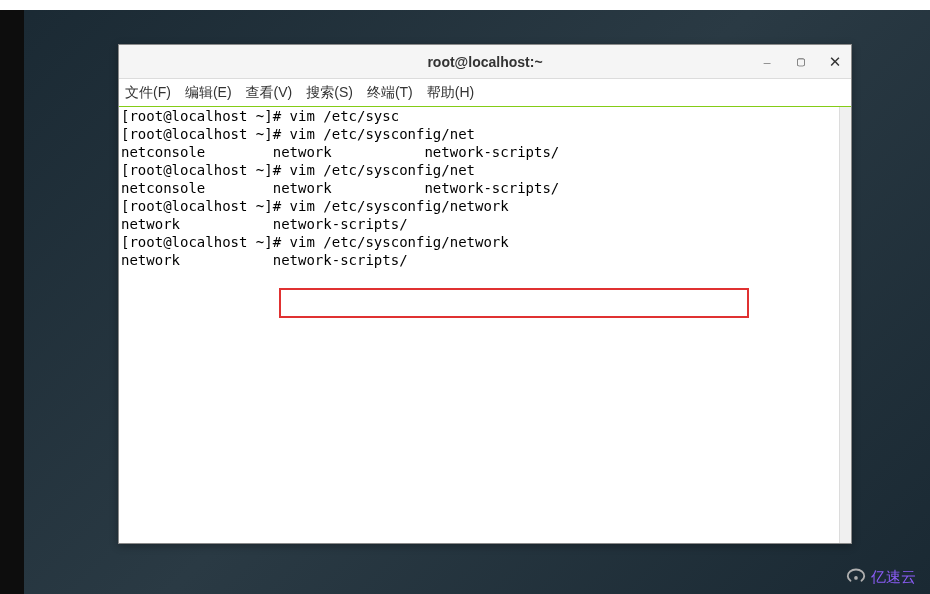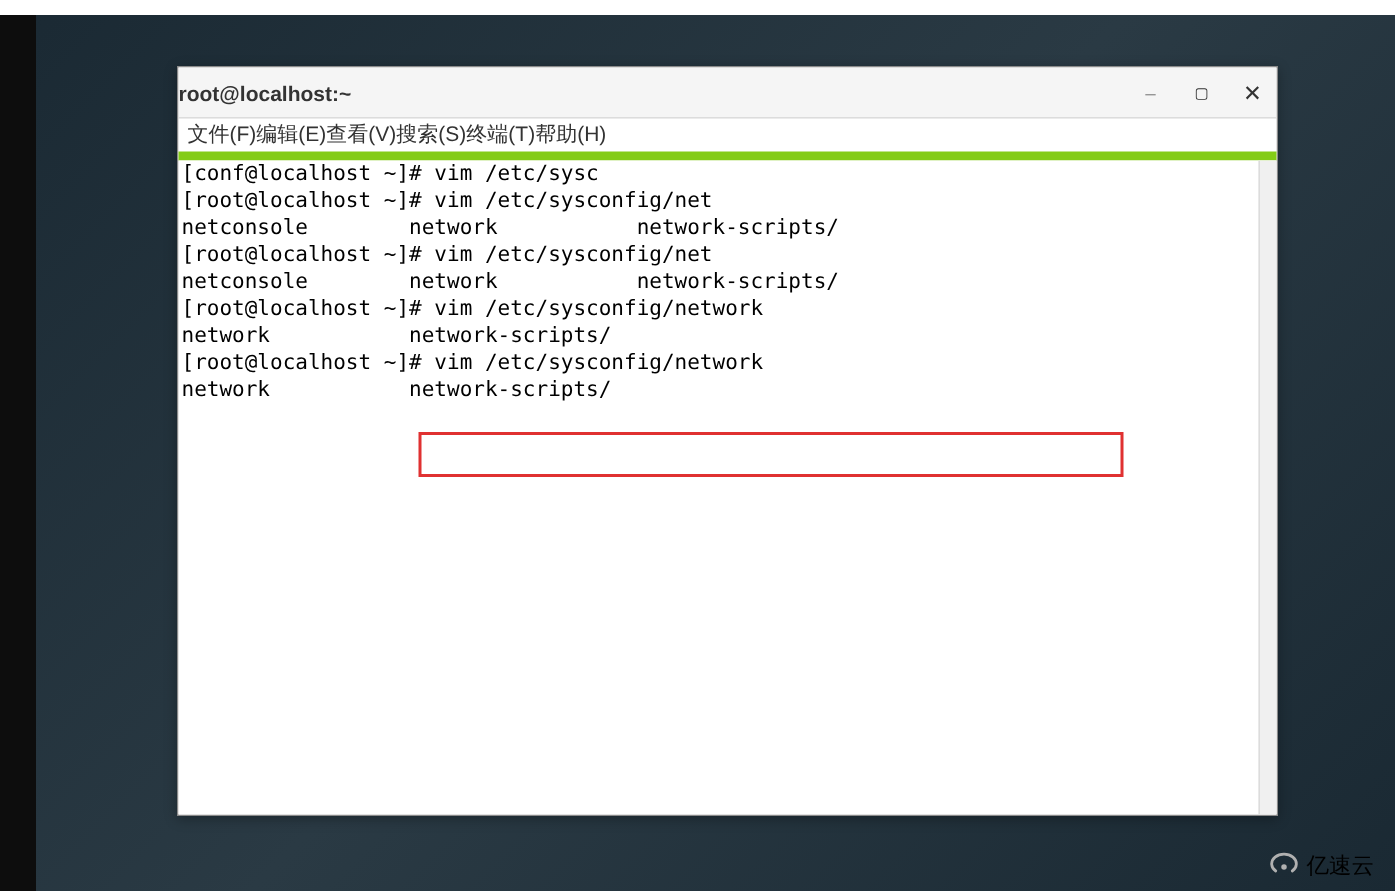--- a/index.html
+++ b/index.html
@@ -42,21 +42,21 @@
     .titlebar {
       height: 34px;
       background: #f5f5f5;
       border-bottom: 1px solid #dcdcdc;
       display: flex;
       align-items: center;
       position: relative;
     }
     .titlebar-title {
       flex: 1;
-      text-align: left;
+      text-align: center;
       font-size: 14px;
       font-weight: bold;
       color: #333;
     }
     .titlebar-controls {
       position: absolute;
       right: 4px;
       display: flex;
       gap: 10px;
       align-items: center;
@@ -70,24 +70,25 @@
       font-size: 12px;
       cursor: pointer;
       color: #333;
     }
     .minimize-glyph { font-weight: bold; position: relative; top: -4px; }
     .maximize-glyph { font-size: 10px; }
     .close-glyph { font-size: 15px; font-weight: normal; }
     .menubar {
       height: 28px;
       background: #fff;
-      border-bottom: 6px solid #84cc16;
+      border-bottom: 1px solid #84cc16;
       display: flex;
       align-items: center;
       padding: 0 6px;
+      gap: 14px;
       font-size: 14px;
       color: #333;
     }
     .menubar-item {
       cursor: pointer;
     }
     .terminal-body {
       flex: 1;
       background: #fff;
       padding: 0 2px;
@@ -122,21 +123,21 @@
       background: #f0f0f0;
       border-left: 1px solid #dcdcdc;
     }
     .watermark {
       position: absolute;
       right: 14px;
       bottom: 6px;
       display: flex;
       align-items: center;
       gap: 4px;
-      color: #000000;
+      color: #8b5cf6;
       font-size: 15px;
       font-weight: 500;
     }
     .watermark-logo {
       width: 22px;
       height: 22px;
     }
     .watermark-logo svg { display: block; }
   </style>
 </head>
@@ -162,21 +163,21 @@
   </div>
   <div class="menubar">
     <span class="menubar-item">文件(F)</span>
     <span class="menubar-item">编辑(E)</span>
     <span class="menubar-item">查看(V)</span>
     <span class="menubar-item">搜索(S)</span>
     <span class="menubar-item">终端(T)</span>
     <span class="menubar-item">帮助(H)</span>
   </div>
   <div class="terminal-body">
-    <pre>[conf@localhost ~]# vim /etc/sysc</pre>
+    <pre>[root@localhost ~]# vim /etc/sysc</pre>
     <pre>[root@localhost ~]# vim /etc/sysconfig/net</pre>
     <pre>netconsole        network           network-scripts/</pre>
     <pre>[root@localhost ~]# vim /etc/sysconfig/net</pre>
     <pre>netconsole        network           network-scripts/</pre>
     <pre>[root@localhost ~]# vim /etc/sysconfig/network</pre>
     <pre>network           network-scripts/</pre>
     <pre>[root@localhost ~]# vim /etc/sysconfig/network</pre>
     <pre>network           network-scripts/</pre>
     <div class="prompt-highlight"></div>
     <div class="scrollbar-track"></div>

